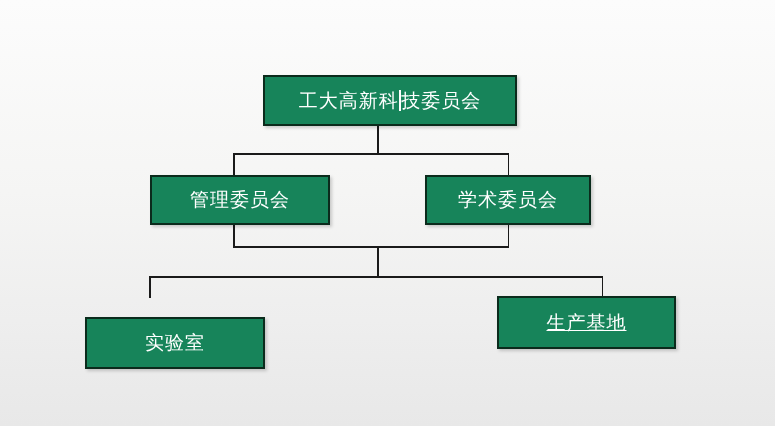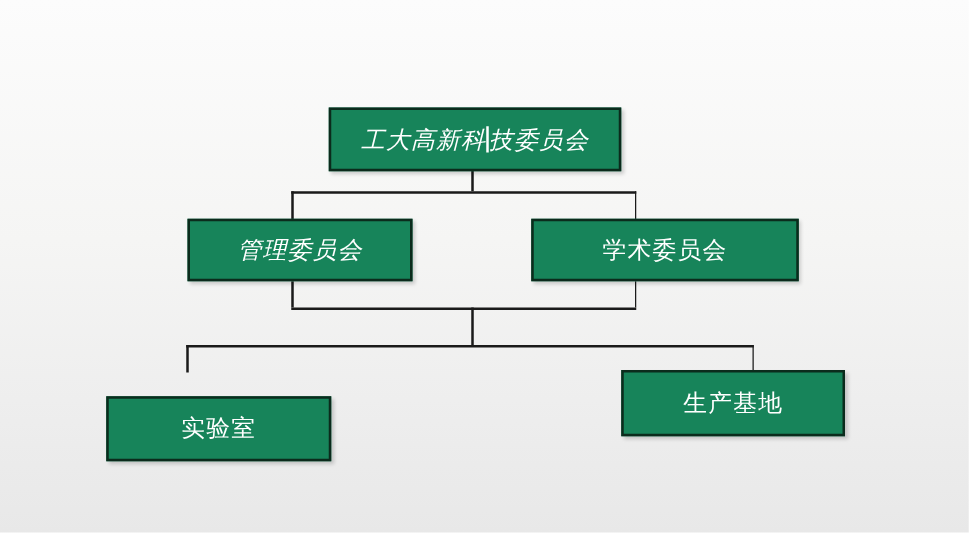--- a/index.html
+++ b/index.html
@@ -57,35 +57,35 @@
   <div class="connector v" style="left:507.5px; top:153px; height:23px;"></div>
 
   <div class="connector v" style="left:233px; top:225px; height:21px;"></div>
   <div class="connector v" style="left:507.5px; top:225px; height:21px;"></div>
   <div class="connector h" style="left:233px; top:246px; width:276px;"></div>
   <div class="connector v" style="left:377px; top:246px; height:30px;"></div>
   <div class="connector h" style="left:149px; top:276px; width:454px;"></div>
   <div class="connector v" style="left:149px; top:276px; height:22px;"></div>
   <div class="connector v" style="left:601.5px; top:276px; height:21px;"></div>
 
-  <div class="org-node" style="left:263px; top:86px; width:234px; height:51px;font-style:italic;">
+  <div class="org-node" style="left:263px; top:75px; width:254px; height:51px;">
     <span>
       <span>工大高新科</span><span class="caret"></span><span>技委员会</span>
     </span>
   </div>
 
-  <div class="org-node" style="left:150px; top:175px; width:180px; height:50px;font-style:italic;">
+  <div class="org-node" style="left:150px; top:175px; width:180px; height:50px;">
     <span>管理委员会</span>
   </div>
 
-  <div class="org-node" style="left:425px; top:175px; width:214px; height:50px;">
+  <div class="org-node" style="left:425px; top:175px; width:166px; height:50px;">
     <span>学术委员会</span>
   </div>
 
   <div class="org-node" style="left:85px; top:297px; width:180px; height:52px;margin-top:20px;">
     <span>实验室</span>
   </div>
 
-  <div class="org-node" style="left:497px; top:296px; width:179px; height:53px;">
+  <div class="org-node" style="left:497px; top:296px; width:179px; height:53px;text-decoration:underline;">
     <span>生产基地</span>
   </div>
 
 </div>
 
 </body></html>

